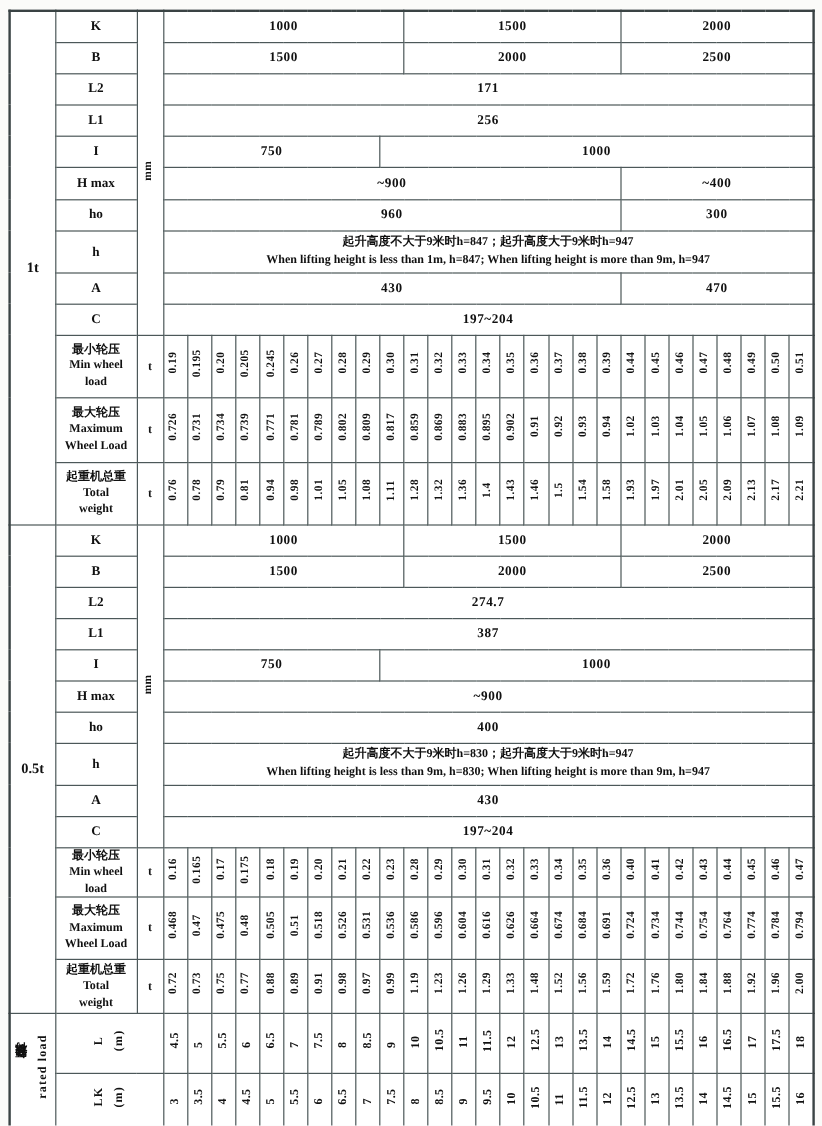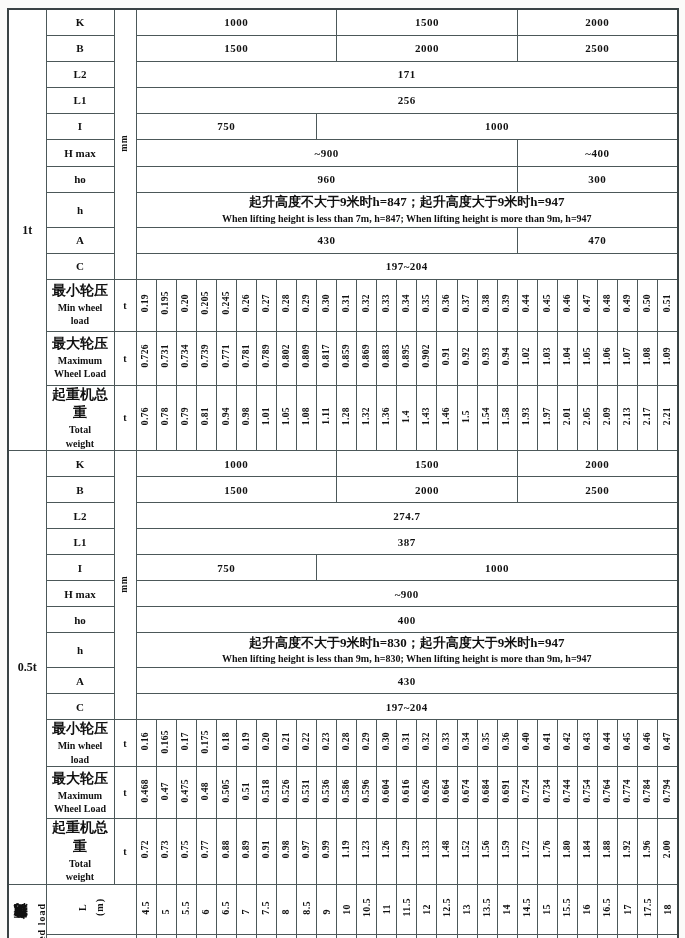--- a/index.html
+++ b/index.html
@@ -5,23 +5,23 @@
   html,body{margin:0;padding:0;background:#fbfbf9;width:685px;height:938px;overflow:hidden;}
   body{font-family:"Liberation Serif","DejaVu Serif",serif;color:#111;font-weight:bold;}
   table.spec{border-collapse:collapse;table-layout:fixed;width:672px;margin:8px 0 0 7px;
     border:2px solid #3a4344;background:#fff;}
   td{border:1px solid #4c5859;text-align:center;vertical-align:middle;padding:0;overflow:hidden;}
   td.dim{font-size:11px;letter-spacing:.5px;margin-top:17px;}
   td.rlabel{font-size:11px;}
   td.sload{font-size:12px;}
   td.unit{font-size:10px;}
   td.wlabel{font-size:10px;line-height:1.35;}
-  .cn{font-size:14px;}
+  .cn{font-size:10px;}
   .hrow{font-size:10px;line-height:1.45;}
-  .hrow .cn{font-size:13px;text-align:center;}
+  .hrow .cn{font-size:10px;text-align:center;}
   .vtext{writing-mode:vertical-rl;transform:rotate(180deg);display:inline-block;
     white-space:nowrap;font-size:9.5px;letter-spacing:.4px;line-height:1;}
   .vblock{writing-mode:vertical-rl;transform:rotate(180deg);display:inline-block;
     white-space:nowrap;font-size:10px;line-height:1.7;letter-spacing:1px;}
   td.num .vtext{margin:0 auto;}
   .bot .vtext{font-size:10px;}
   tr.r26{height:26px;} tr.r27{height:27px;} tr.r35{height:35px;}
   tr.r52{height:52px;} tr.r54{height:54px;} tr.r38{height:38px;}
   tr.r45{height:45px;} tr.r50{height:50px;}
 </style>
@@ -71,21 +71,21 @@
 </tr>
 <tr class="r26">
   <td class="rlabel">ho</td>
   <td class="dim" colspan="19">960</td>
   <td class="dim" colspan="8">300</td>
 </tr>
 <tr class="r35">
   <td class="rlabel">h</td>
   <td class="hrow" colspan="27">
     <div class="cn">起升高度不大于9米时h=847；起升高度大于9米时h=947</div>
-    <div>When lifting height is less than 7m, h=847; When lifting height is more than 9m, h=947</div>
+    <div>When lifting height is less than 1m, h=847; When lifting height is more than 9m, h=947</div>
   </td>
 </tr>
 <tr class="r26">
   <td class="rlabel">A</td>
   <td class="dim" colspan="19">430</td>
   <td class="dim" colspan="8">470</td>
 </tr>
 <tr class="r26">
   <td class="rlabel">C</td>
   <td class="dim" colspan="27">197~204</td>

